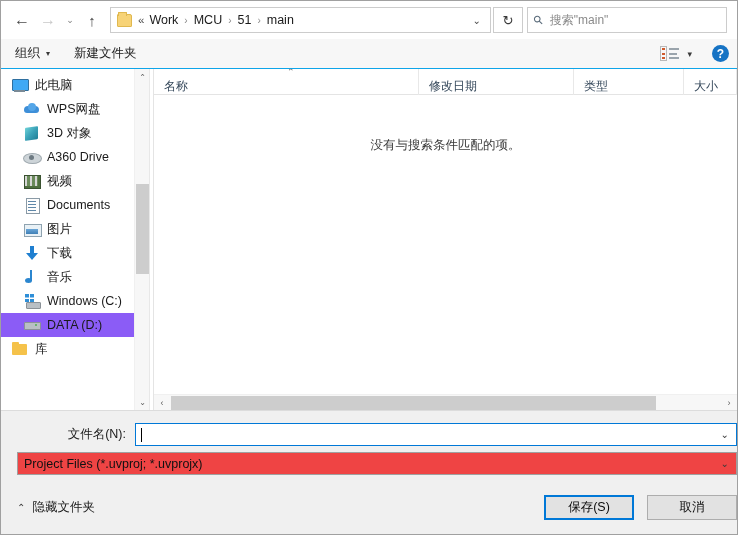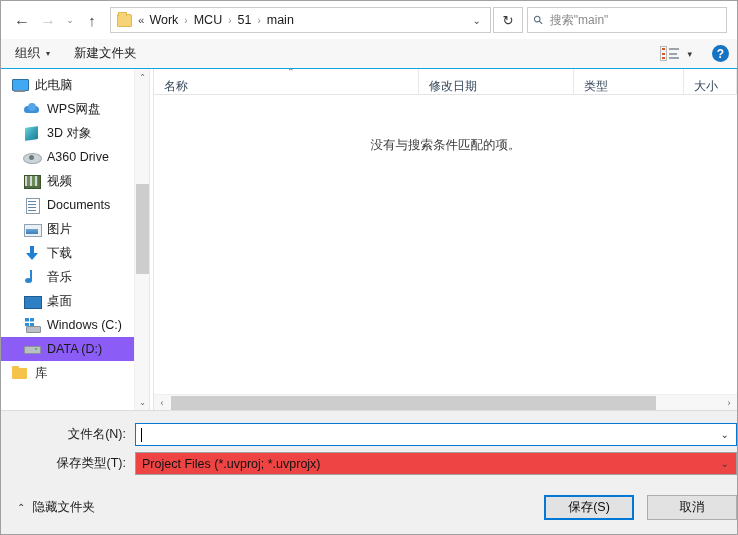--- a/index.html
+++ b/index.html
@@ -522,24 +522,20 @@
           </div>
           <div class="tree-item">
             <span class="ticon ic-dl"></span>
             <span>下载</span>
           </div>
           <div class="tree-item">
             <span class="ticon ic-mus"></span>
             <span>音乐</span>
           </div>
           <div class="tree-item">
-            <span class="ticon ic-desk"></span>
-            <span>桌面</span>
-          </div>
-          <div class="tree-item">
             <span class="ticon ic-win"></span>
             <span>Windows (C:)</span>
           </div>
           <div class="tree-item selected">
             <span class="ticon ic-drv"></span>
             <span>DATA (D:)</span>
           </div>
           <div class="tree-item root">
             <span class="ticon ic-fld"></span>
             <span>库</span>
@@ -578,21 +574,20 @@
   <div class="footer">
     <div class="frow">
       <div class="flabel">文件名(N):</div>
       <div class="finput">
         <span class="caret-text"></span>
         <span class="fval"></span>
         <span class="combo-caret">⌄</span>
       </div>
     </div>
     <div class="frow">
-      <div class="flabel">保存类型(T):</div>
       <div class="fcombo">
         <span class="fval">Project Files (*.uvproj; *.uvprojx)</span>
         <span class="combo-caret">⌄</span>
       </div>
     </div>
 
     <div class="actions">
       <div class="hide-folders">
         <span class="hf-caret">⌃</span>
         <span>隐藏文件夹</span>

